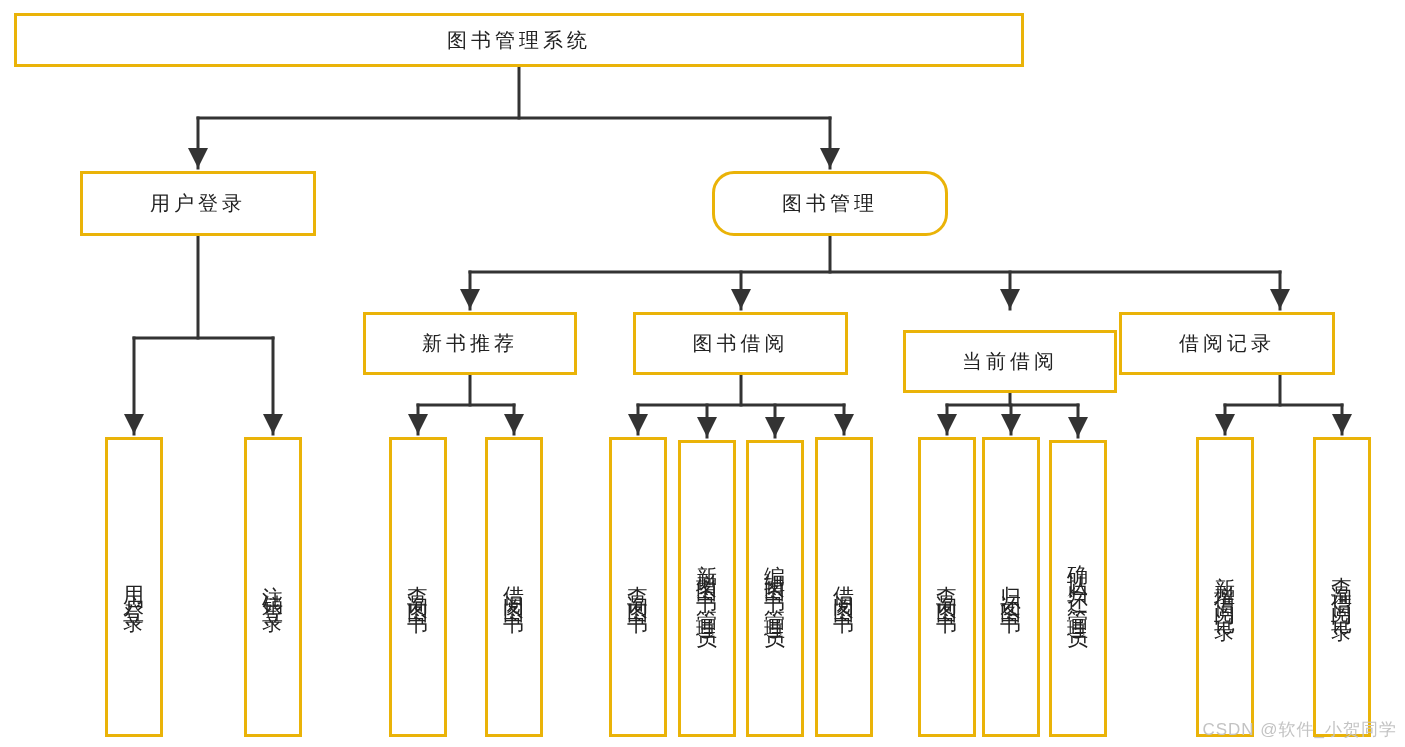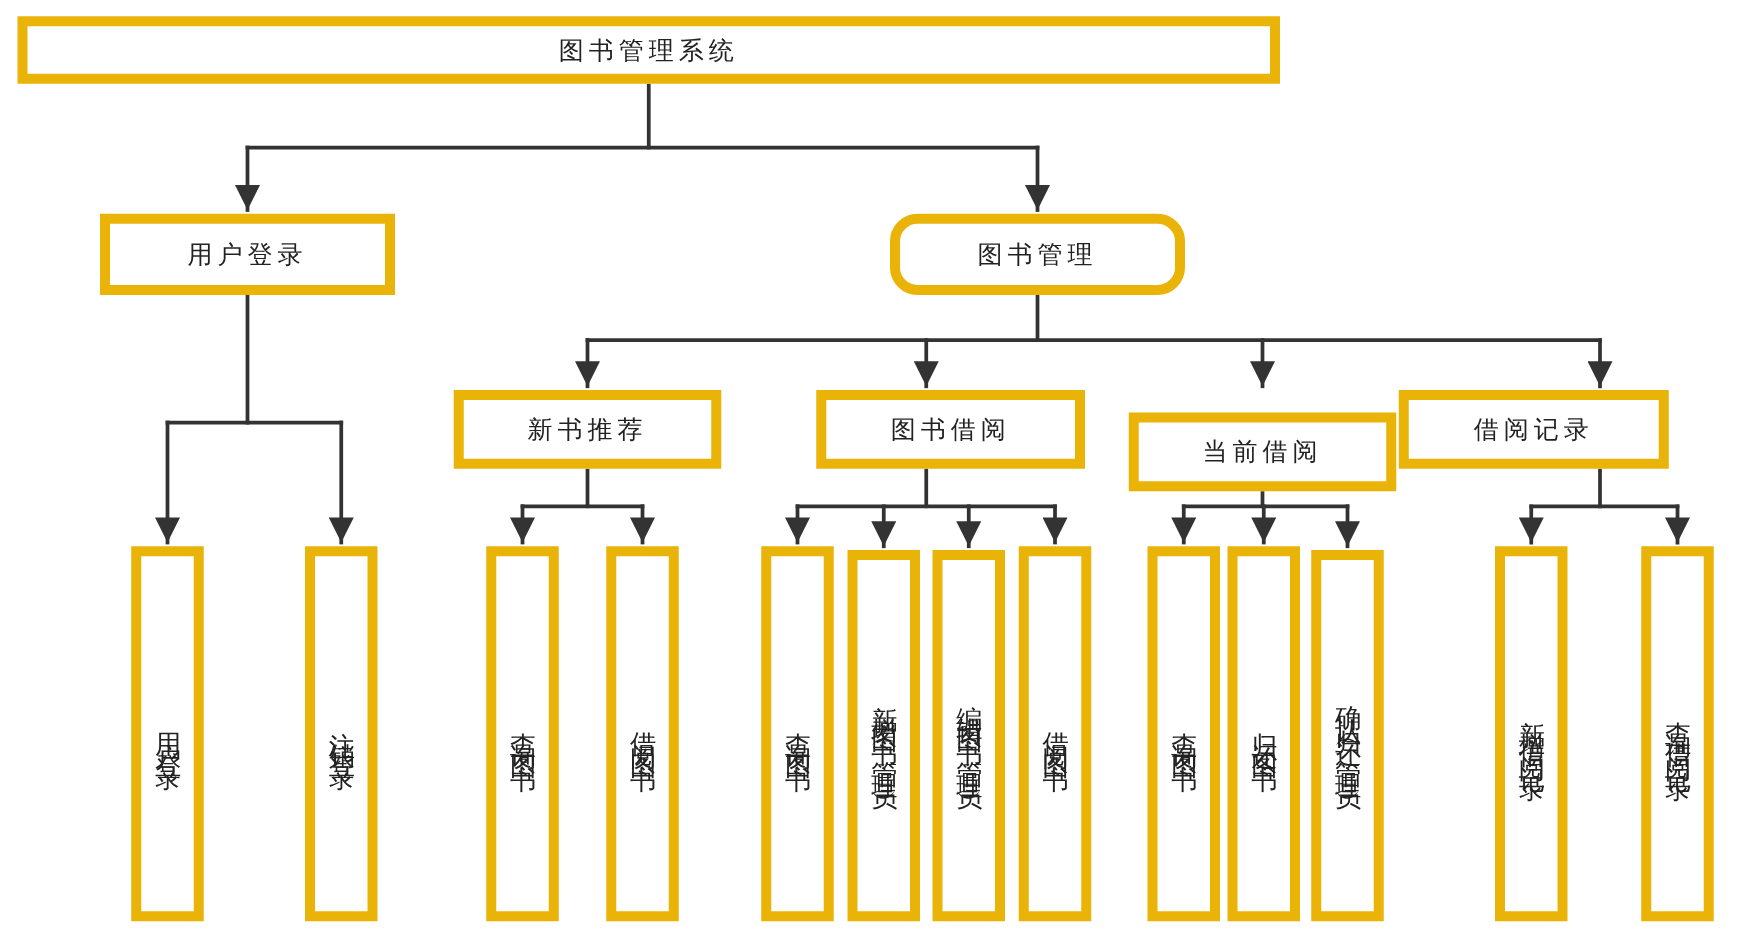--- a/index.html
+++ b/index.html
@@ -15,21 +15,21 @@
   #wires {
     position: absolute;
     left: 0; top: 0;
     width: 1405px; height: 747px;
     z-index: 1;
   }
   .hbox, .vbox {
     position: absolute;
     box-sizing: border-box;
     background: #ffffff;
-    border: 8px solid #eab308;
+    border: 3px solid #eab308;
     display: flex;
     align-items: center;
     justify-content: center;
     z-index: 2;
   }
   .hbox {
     font-size: 20px;
     letter-spacing: 4px;
     white-space: nowrap;
   }
@@ -120,21 +120,21 @@
       </g>
     </g>
   </svg>
 
   <div class="hbox" style="left:14px; top:13px; width:1010px; height:54px;">图书管理系统</div>
 
   <div class="hbox" style="left:80px; top:171px; width:236px; height:65px;">用户登录</div>
   <div class="hbox" style="left:712px; top:171px; width:236px; height:65px;border-radius:22px;">图书管理</div>
 
   <div class="hbox" style="left:363px; top:312px; width:214px; height:63px;">新书推荐</div>
-  <div class="hbox" style="left:633px; top:312px; width:215px; height:63px;margin-left:20px;">图书借阅</div>
+  <div class="hbox" style="left:633px; top:312px; width:215px; height:63px;">图书借阅</div>
   <div class="hbox" style="left:903px; top:312px; width:214px; height:63px;margin-top:18px;">当前借阅</div>
   <div class="hbox" style="left:1119px; top:312px; width:216px; height:63px;">借阅记录</div>
 
   <div class="vbox" style="left:105px; top:437px; height:300px;">用户登录</div>
   <div class="vbox" style="left:244px; top:437px; height:300px;">注销登录</div>
 
   <div class="vbox" style="left:389px; top:437px; height:300px;">查询图书</div>
   <div class="vbox" style="left:485px; top:437px; height:300px;">借阅图书</div>
 
   <div class="vbox" style="left:609px; top:437px; height:300px;">查询图书</div>
@@ -142,14 +142,15 @@
   <div class="vbox" style="left:746px; top:440px; height:297px;">编辑图书（管理员）</div>
   <div class="vbox" style="left:815px; top:437px; height:300px;">借阅图书</div>
 
   <div class="vbox" style="left:918px; top:437px; height:300px;">查询图书</div>
   <div class="vbox" style="left:982px; top:437px; height:300px;">归还图书</div>
   <div class="vbox" style="left:1049px; top:440px; height:297px;">确认归还（管理员）</div>
 
   <div class="vbox" style="left:1196px; top:437px; height:300px;">新增借阅记录</div>
   <div class="vbox" style="left:1313px; top:437px; height:300px;">查询借阅记录</div>
 
+  <div class="watermark">CSDN @软件_小贺同学</div>
 
 </div>
 
 </body></html>

